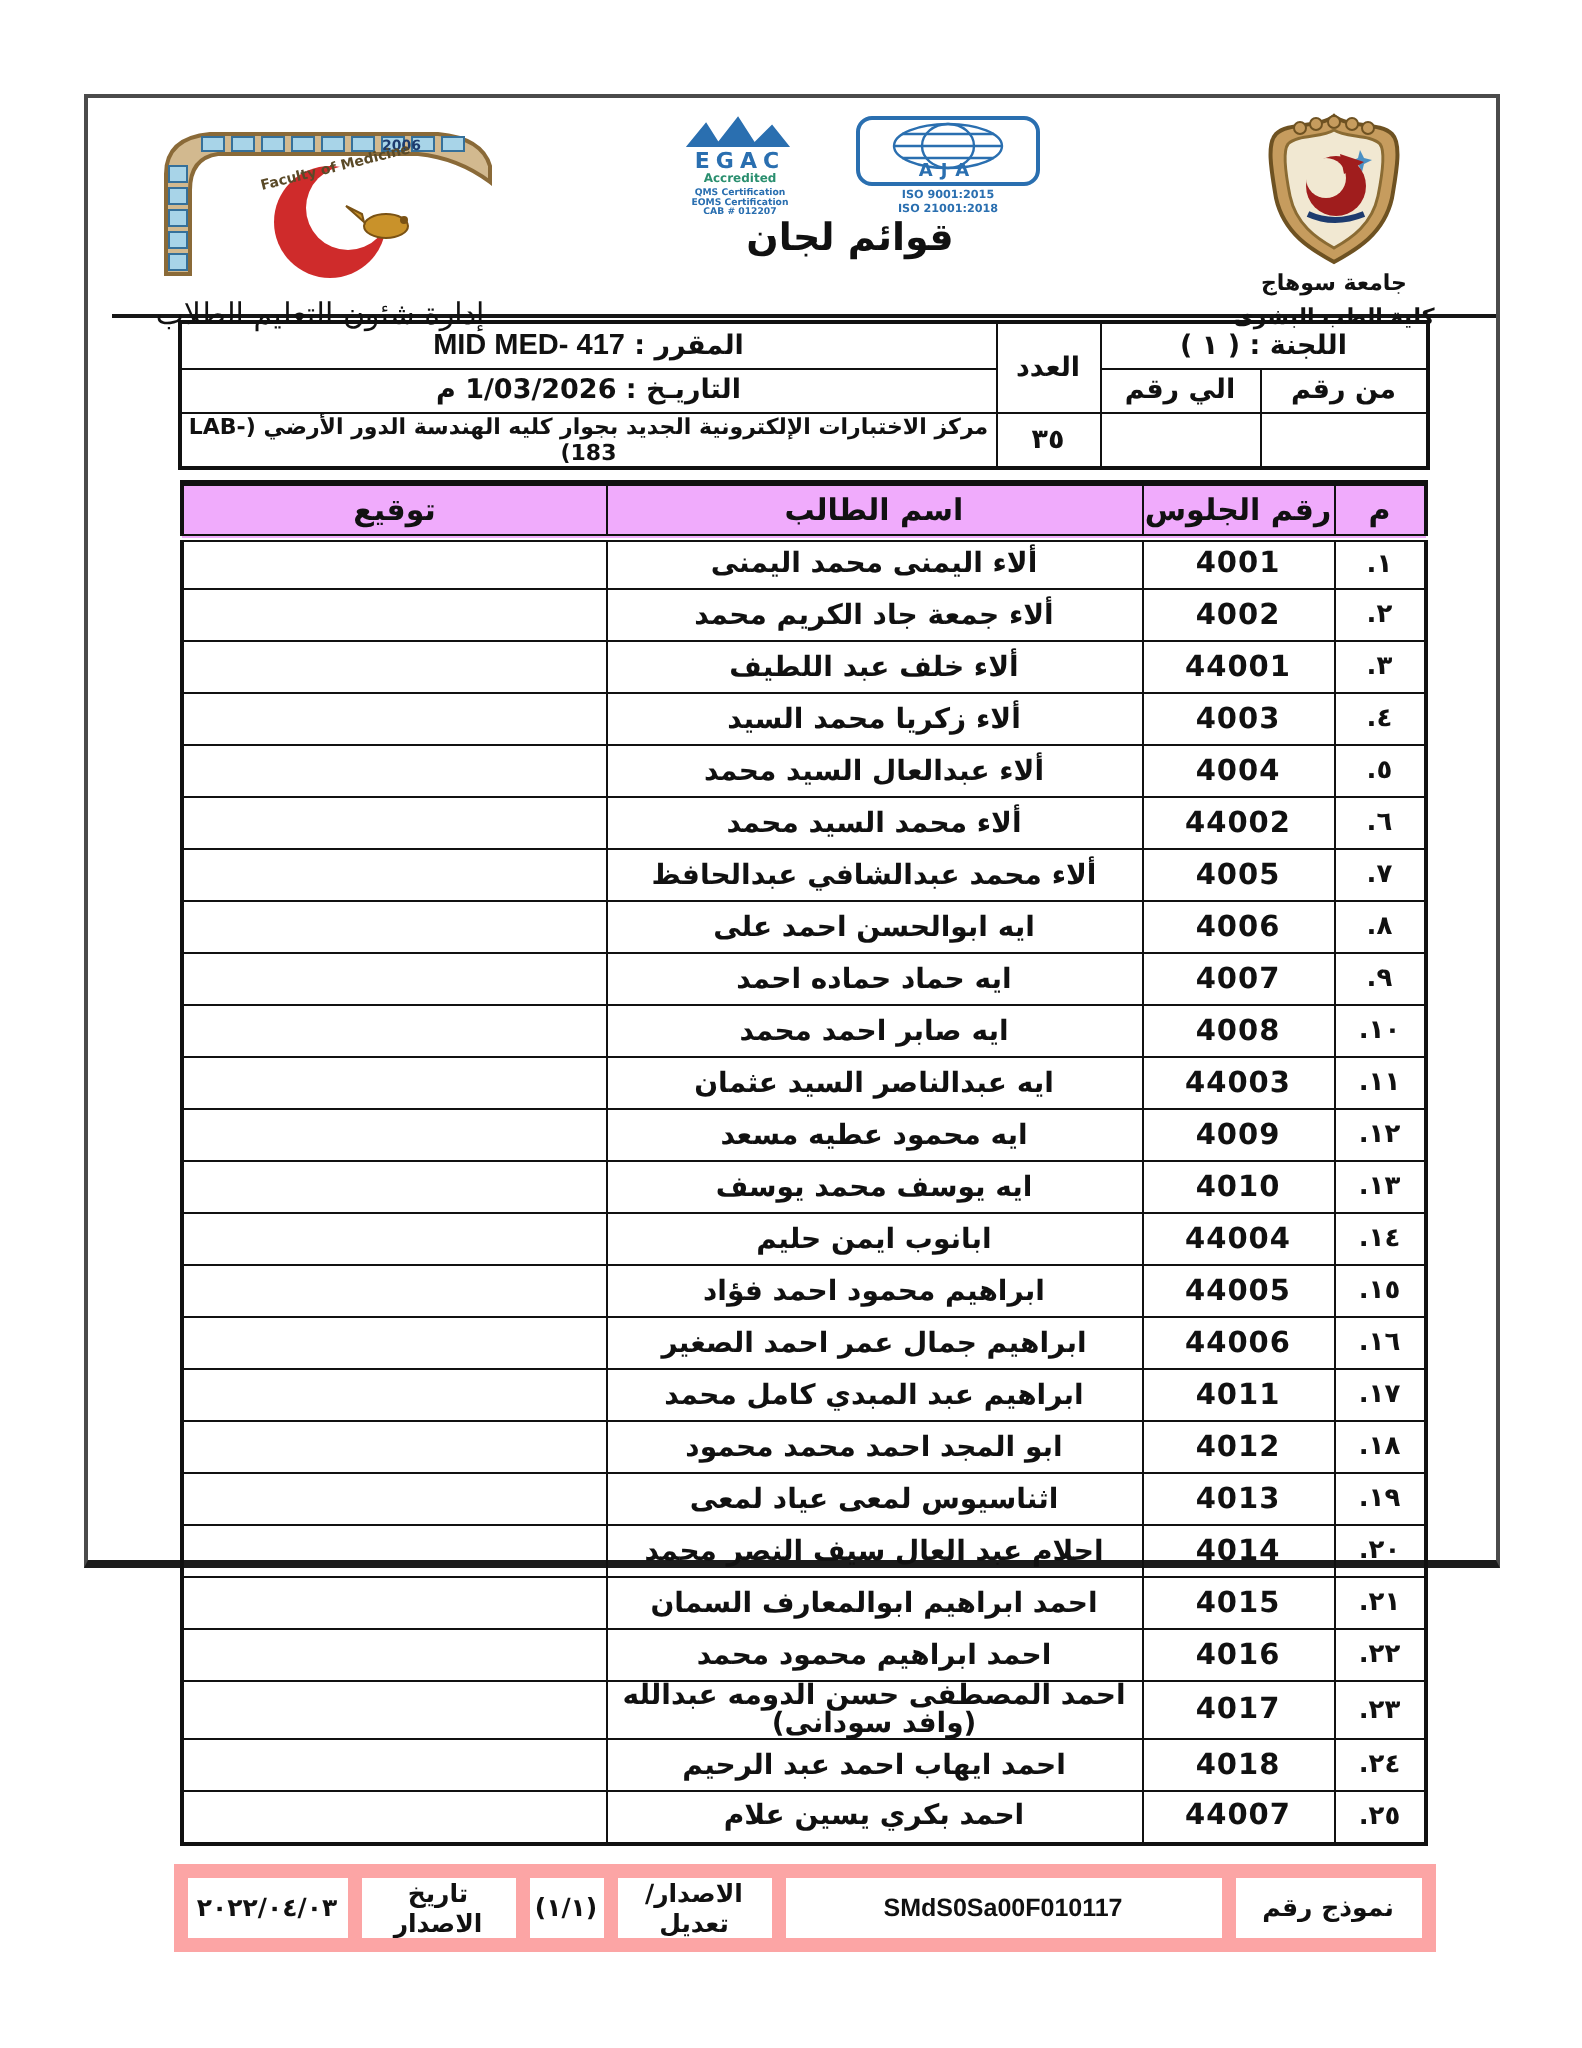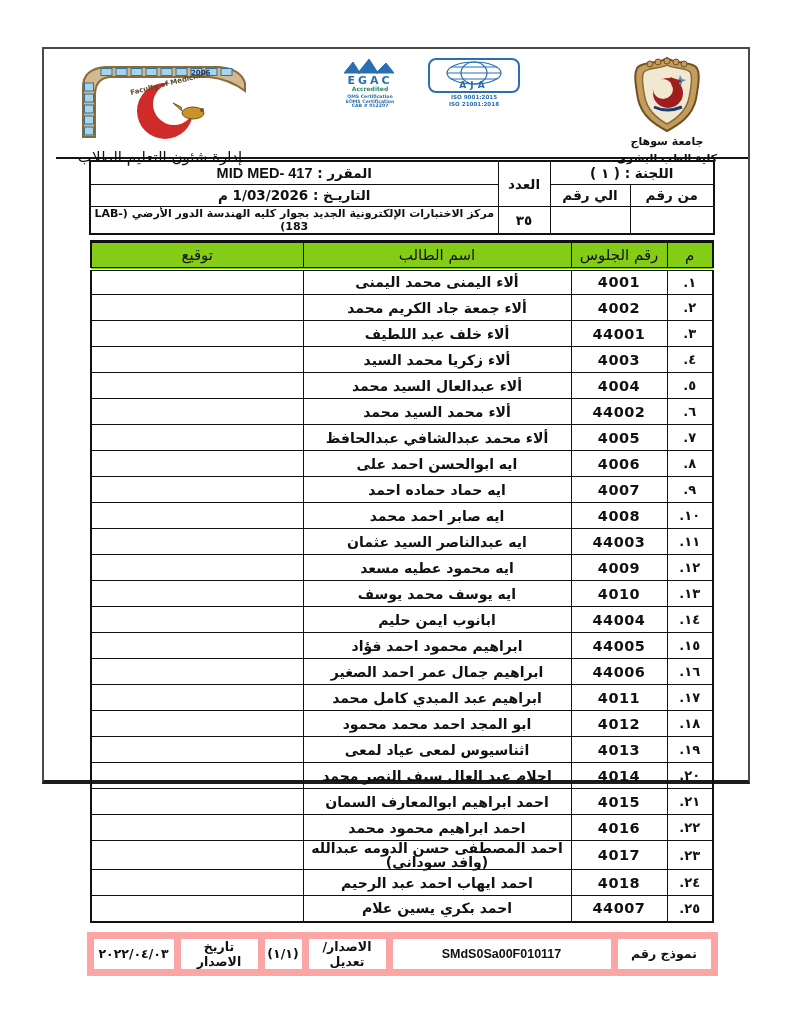--- a/index.html
+++ b/index.html
@@ -33,22 +33,22 @@
   .info-table { width:624px; margin-top:1px; border:2px solid #111; }
   .info-table td { border:1px solid #111; font-weight:bold; text-align:center; font-size:13.5px; }
   .info-table .r1 td { height:23px; }
   .info-table .r2 td { height:22px; }
   .info-table .r3 td { height:28px; }
   .info-table .loc { font-size:11px; }
   .serif-val { font-family:Liberation Sans, sans-serif; font-weight:bold; font-size:14.5px; }
   
   .main-table { width:624px; margin-top:5px; border:2px solid #111; border-top:3px solid #111; }
   .main-table th {
-    background:#84cc16; border:1px solid #111; border-bottom:4px double #111;
-    height:27px; font-size:15px; font-weight:normal;margin-left:22px;
+    background:#f0abfc; border:1px solid #111; border-bottom:4px double #111;
+    height:27px; font-size:15px; font-weight:bold;margin-left:22px;
   }
   .main-table td { border:1px solid #111; height:26px; text-align:center; font-weight:bold; }
   .main-table td.c-serial { font-size:13px; }
   .main-table td.c-seat   { font-size:14.5px; letter-spacing:0.5px; }
   .main-table td.c-name   { font-size:14px; }
   .main-table td.c-name div { line-height:14px; padding:0 3px; }
   
   .footer-table { width:624px; margin-top:9px; border:2px solid #111; }
   .footer-table td { border:7px solid #fca5a5; height:24px; text-align:center; font-weight:bold; font-size:12.5px; }
   .svgbox { display:block; margin:0 auto; }
@@ -109,20 +109,21 @@
             <ellipse cx="48" cy="16" rx="13" ry="11"></ellipse>
             <line x1="21" y1="16" x2="75" y2="16"></line>
             <line x1="25" y1="10" x2="71" y2="10"></line>
             <line x1="25" y1="22" x2="71" y2="22"></line>
           </g>
           <text x="48" y="31" text-anchor="middle" font-size="9" font-weight="bold" letter-spacing="4" fill="#2a6fb0">AJA</text>
           <text x="48" y="42" text-anchor="middle" font-size="5.6" font-weight="bold" fill="#2a6fb0">ISO 9001:2015</text>
           <text x="48" y="49" text-anchor="middle" font-size="5.6" font-weight="bold" fill="#2a6fb0">ISO 21001:2018</text>
         </svg>
       </div>
+      <div class="title1" dir="rtl">قوائم لجان</div>
     </div>
 
     <div class="logo-right-block">
       <svg class="svgbox" width="74" height="78" viewBox="0 0 74 78">
         <path d="M37 3 C30 9 14 6 8 12 C3 17 6 32 8 44 C12 62 26 70 37 76 C48 70 62 62 66 44 C68 32 71 17 66 12 C60 6 44 9 37 3 Z" fill="#c69c5e" stroke="#6e5222" stroke-width="2"></path>
         <g fill="#c69c5e" stroke="#6e5222" stroke-width="1">
           <circle cx="20" cy="9" r="3"></circle>
             <circle cx="28" cy="7" r="3"></circle>
             <circle cx="37" cy="6" r="3"></circle>
           <circle cx="46" cy="7" r="3"></circle>

